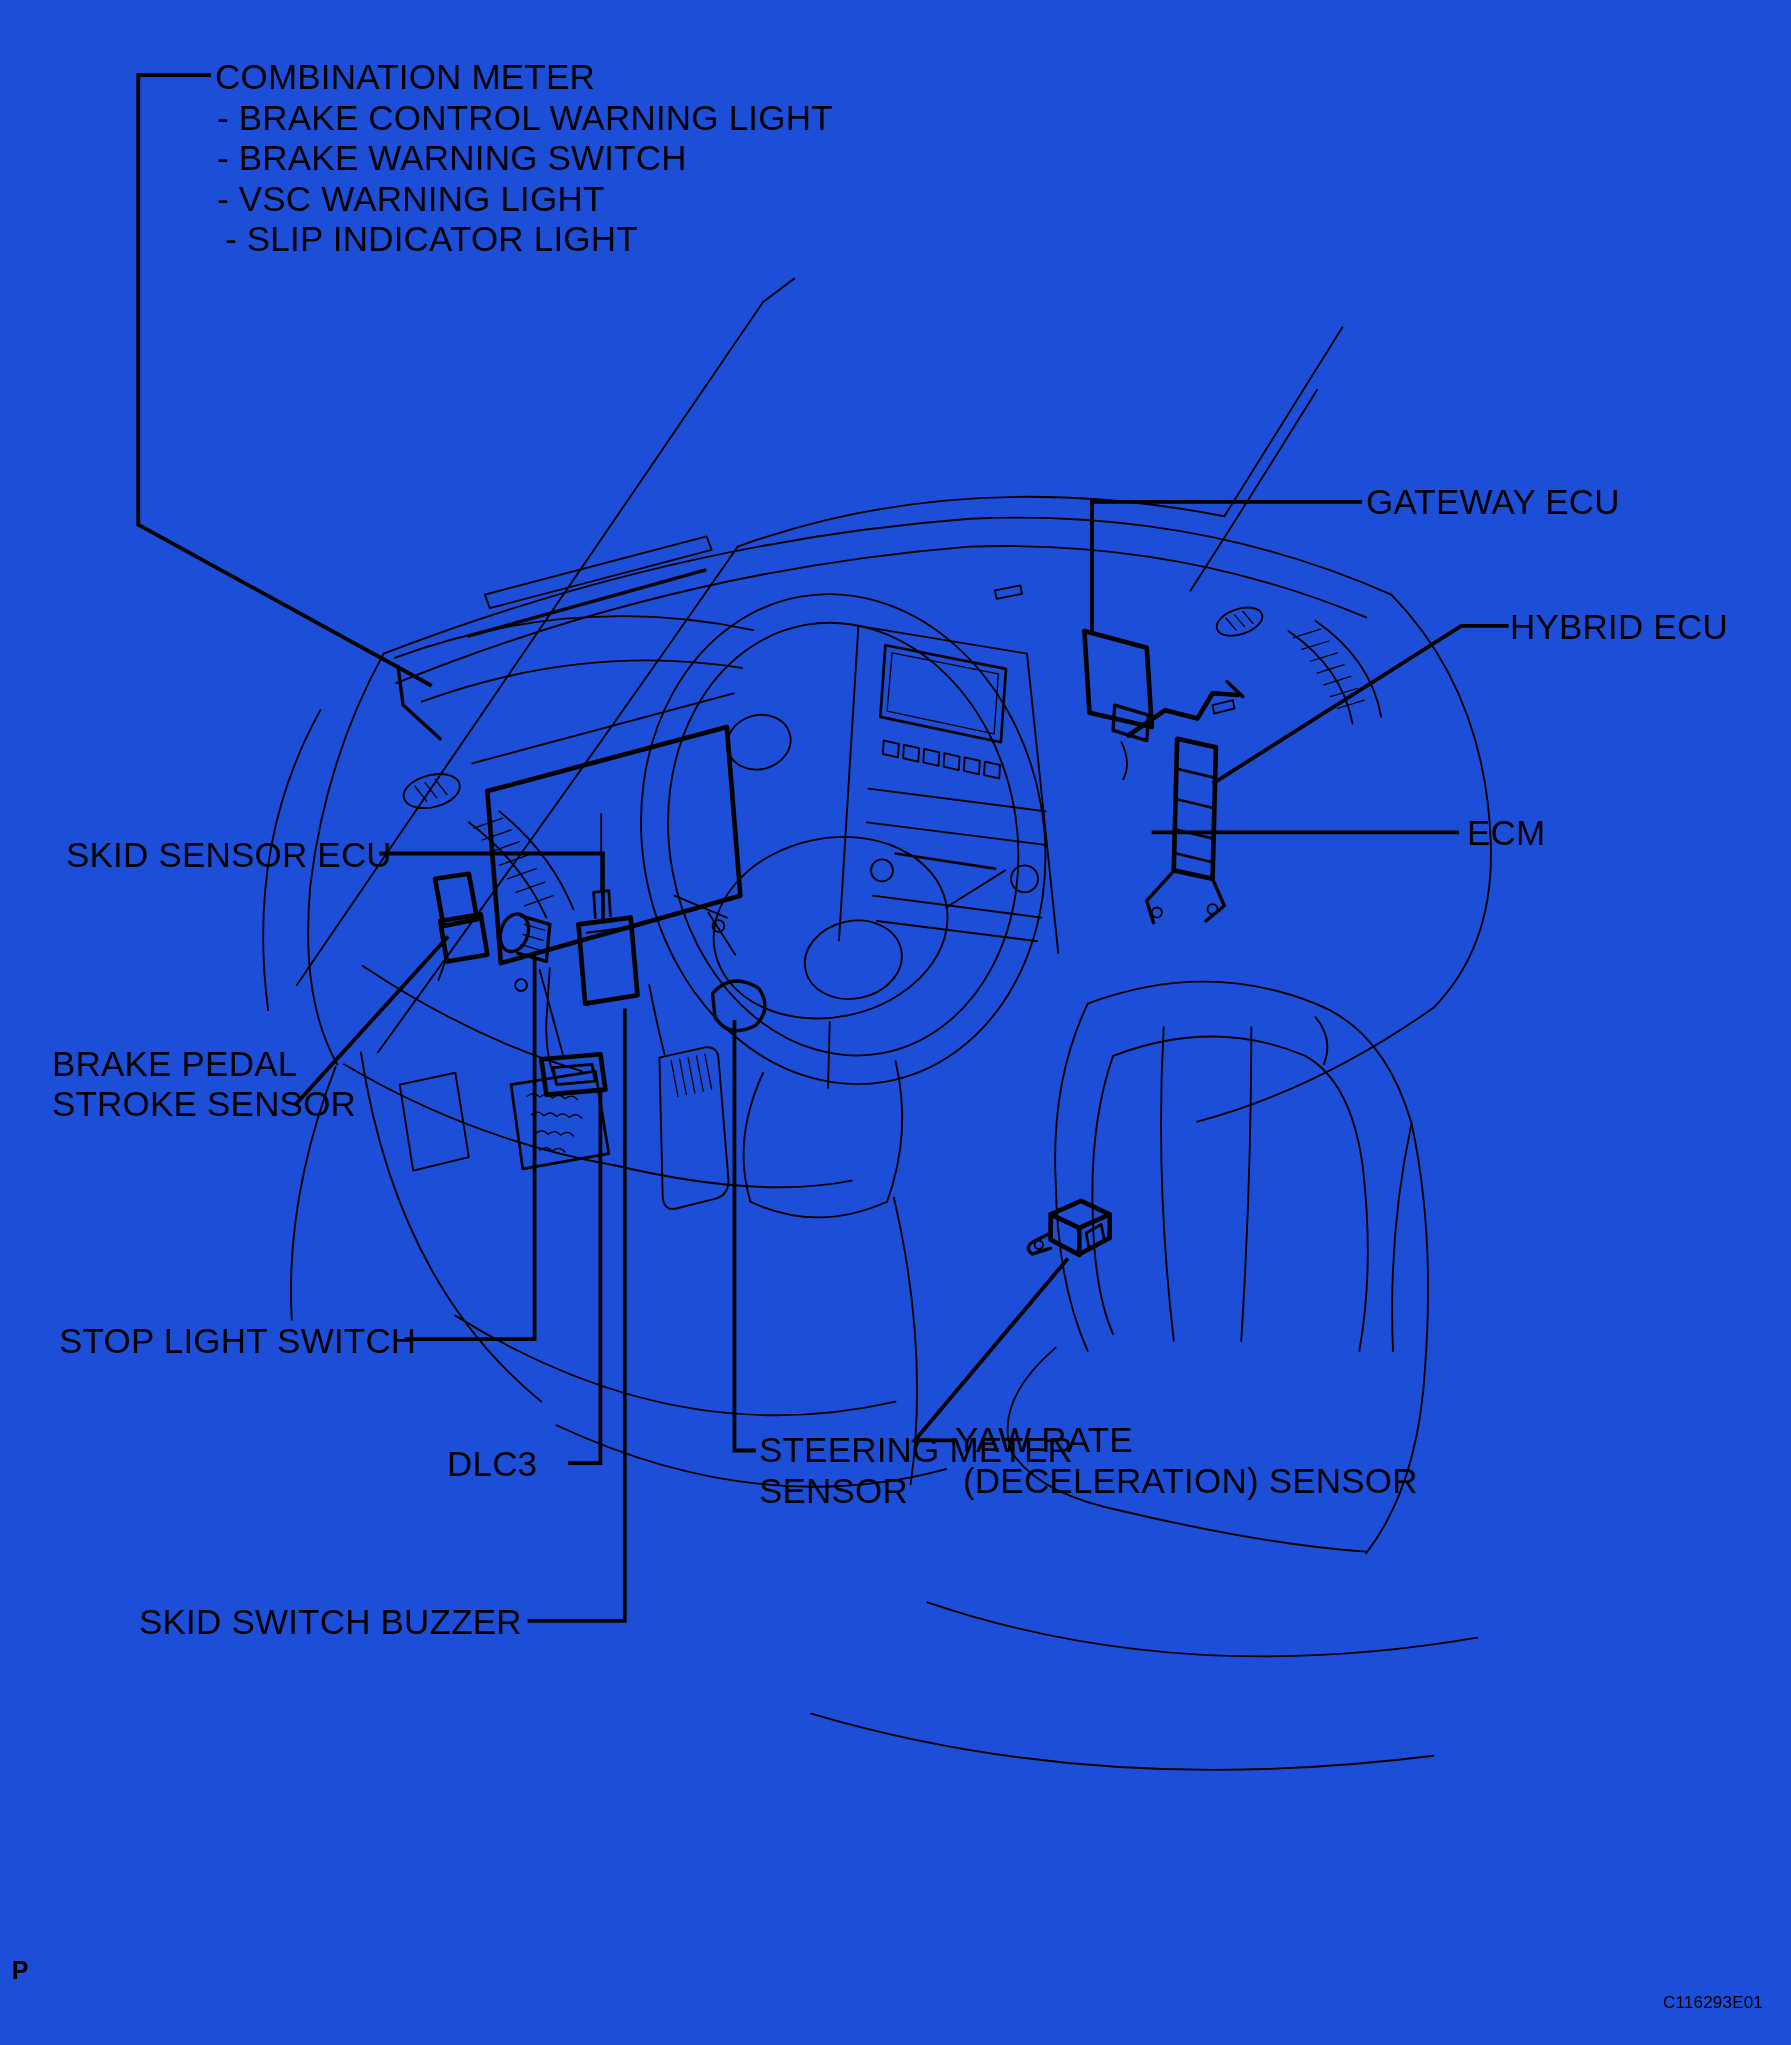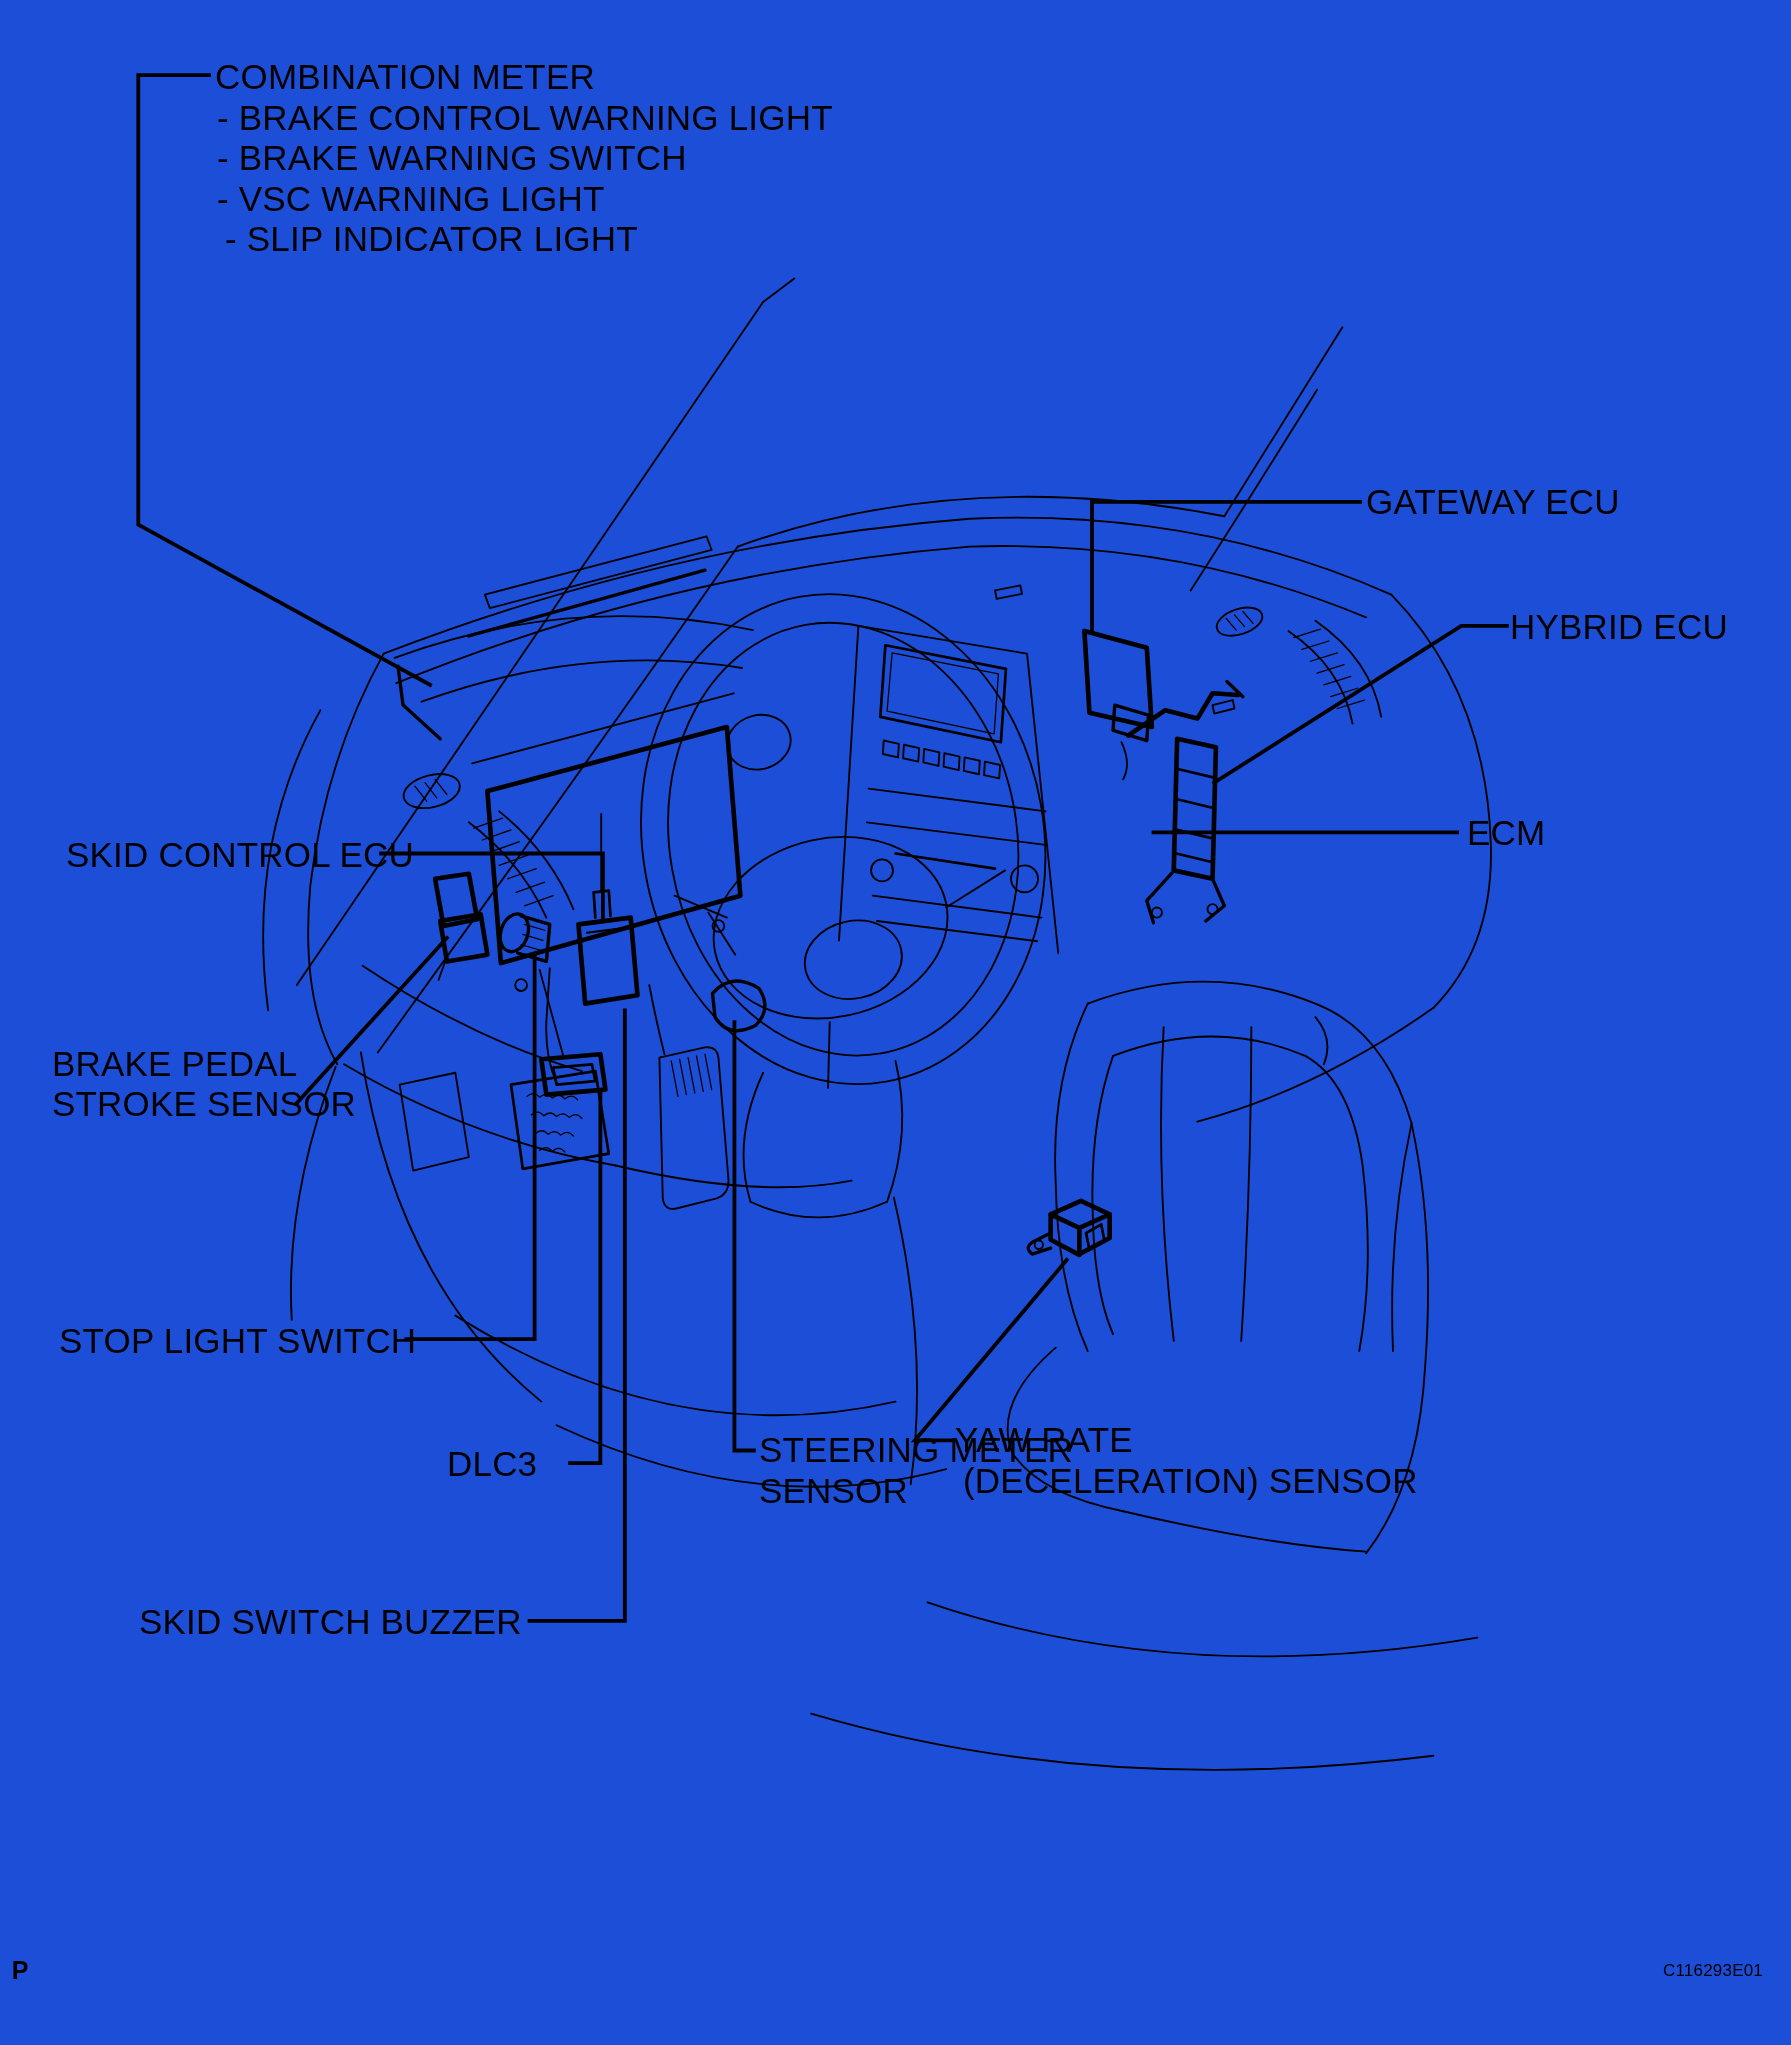--- a/index.html
+++ b/index.html
@@ -11,21 +11,21 @@
     overflow:hidden;
   }
   .lbl{
     position:absolute;
     color:#000;
     font-size:35px;
     line-height:40px;
     white-space:nowrap;
     letter-spacing:0.2px;
   }
-  .lbl.small{font-size:17px;line-height:18.6px;}
+  .lbl.small{font-size:17px;line-height:18.6px;margin-top:32px;}
   .lbl.marker{font-size:25px;font-weight:bold;}
   svg{position:absolute;left:0;top:0;}
   .thin{fill:none;stroke:#000;stroke-width:2.2;stroke-linecap:round;stroke-linejoin:round;}
   .thin15{fill:none;stroke:#000;stroke-width:1.5;stroke-linecap:round;stroke-linejoin:round;}
   .mid{fill:none;stroke:#000;stroke-width:3.2;stroke-linecap:round;stroke-linejoin:round;}
   .thick{fill:none;stroke:#000;stroke-width:5.5;stroke-linecap:round;stroke-linejoin:round;}
   .thick4{fill:none;stroke:#000;stroke-width:4;stroke-linecap:round;stroke-linejoin:round;}
   .leader{fill:none;stroke:#000;stroke-width:4.5;stroke-linecap:square;stroke-linejoin:miter;}
 </style>
 </head>
@@ -209,21 +209,21 @@
   <div class="lbl" style="left:215px;top:57px;">COMBINATION METER</div>
   <div class="lbl" style="left:217px;top:98px;">- BRAKE CONTROL WARNING LIGHT</div>
   <div class="lbl" style="left:217px;top:138px;">- BRAKE WARNING SWITCH</div>
   <div class="lbl" style="left:217px;top:179px;">- VSC WARNING LIGHT</div>
   <div class="lbl" style="left:225px;top:219px;text-align:right;">- SLIP INDICATOR LIGHT</div>
 
   <div class="lbl" style="left:1366px;top:482px;">GATEWAY ECU</div>
   <div class="lbl" style="left:1510px;top:607px;">HYBRID ECU</div>
   <div class="lbl" style="left:1467px;top:813px;">ECM</div>
 
-  <div class="lbl" style="left:66px;top:835px;">SKID CONTROL ECU</div>
+  <div class="lbl" style="left:66px;top:835px;">SKID SENSOR ECU</div>
 
   <div class="lbl" style="left:52px;top:1044px;">BRAKE PEDAL</div>
   <div class="lbl" style="left:52px;top:1084px;">STROKE SENSOR</div>
 
   <div class="lbl" style="left:59px;top:1321px;">STOP LIGHT SWITCH</div>
 
   <div class="lbl" style="left:447px;top:1444px;">DLC3</div>
 
   <div class="lbl" style="left:139px;top:1602px;">SKID SWITCH BUZZER</div>
 

